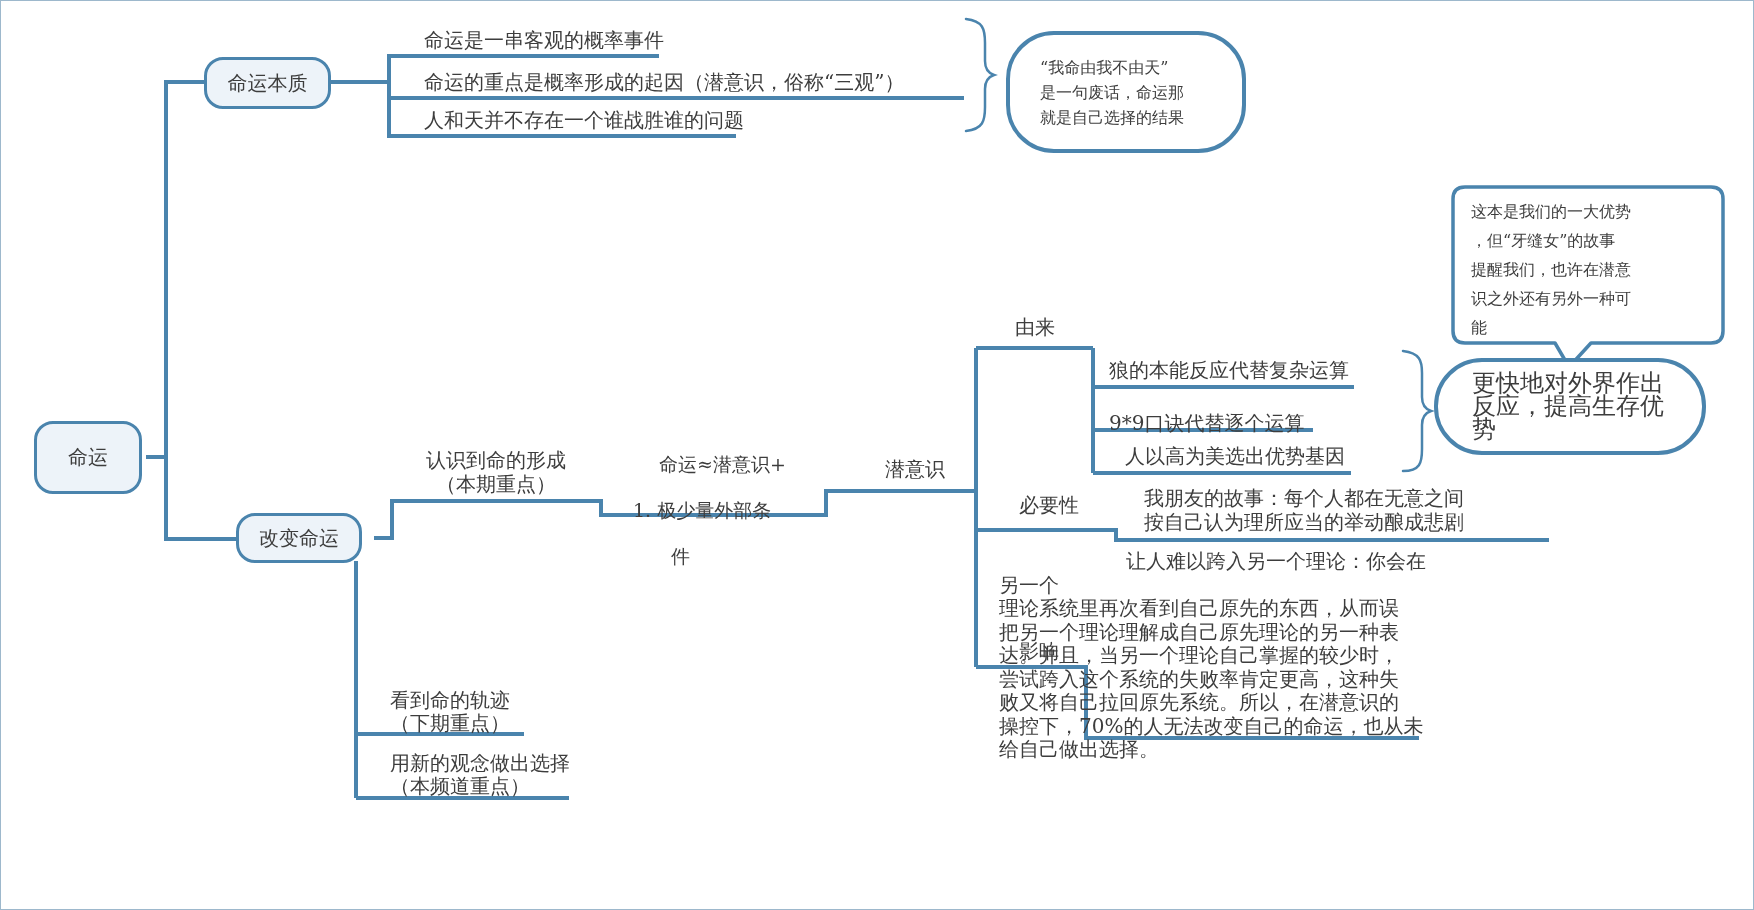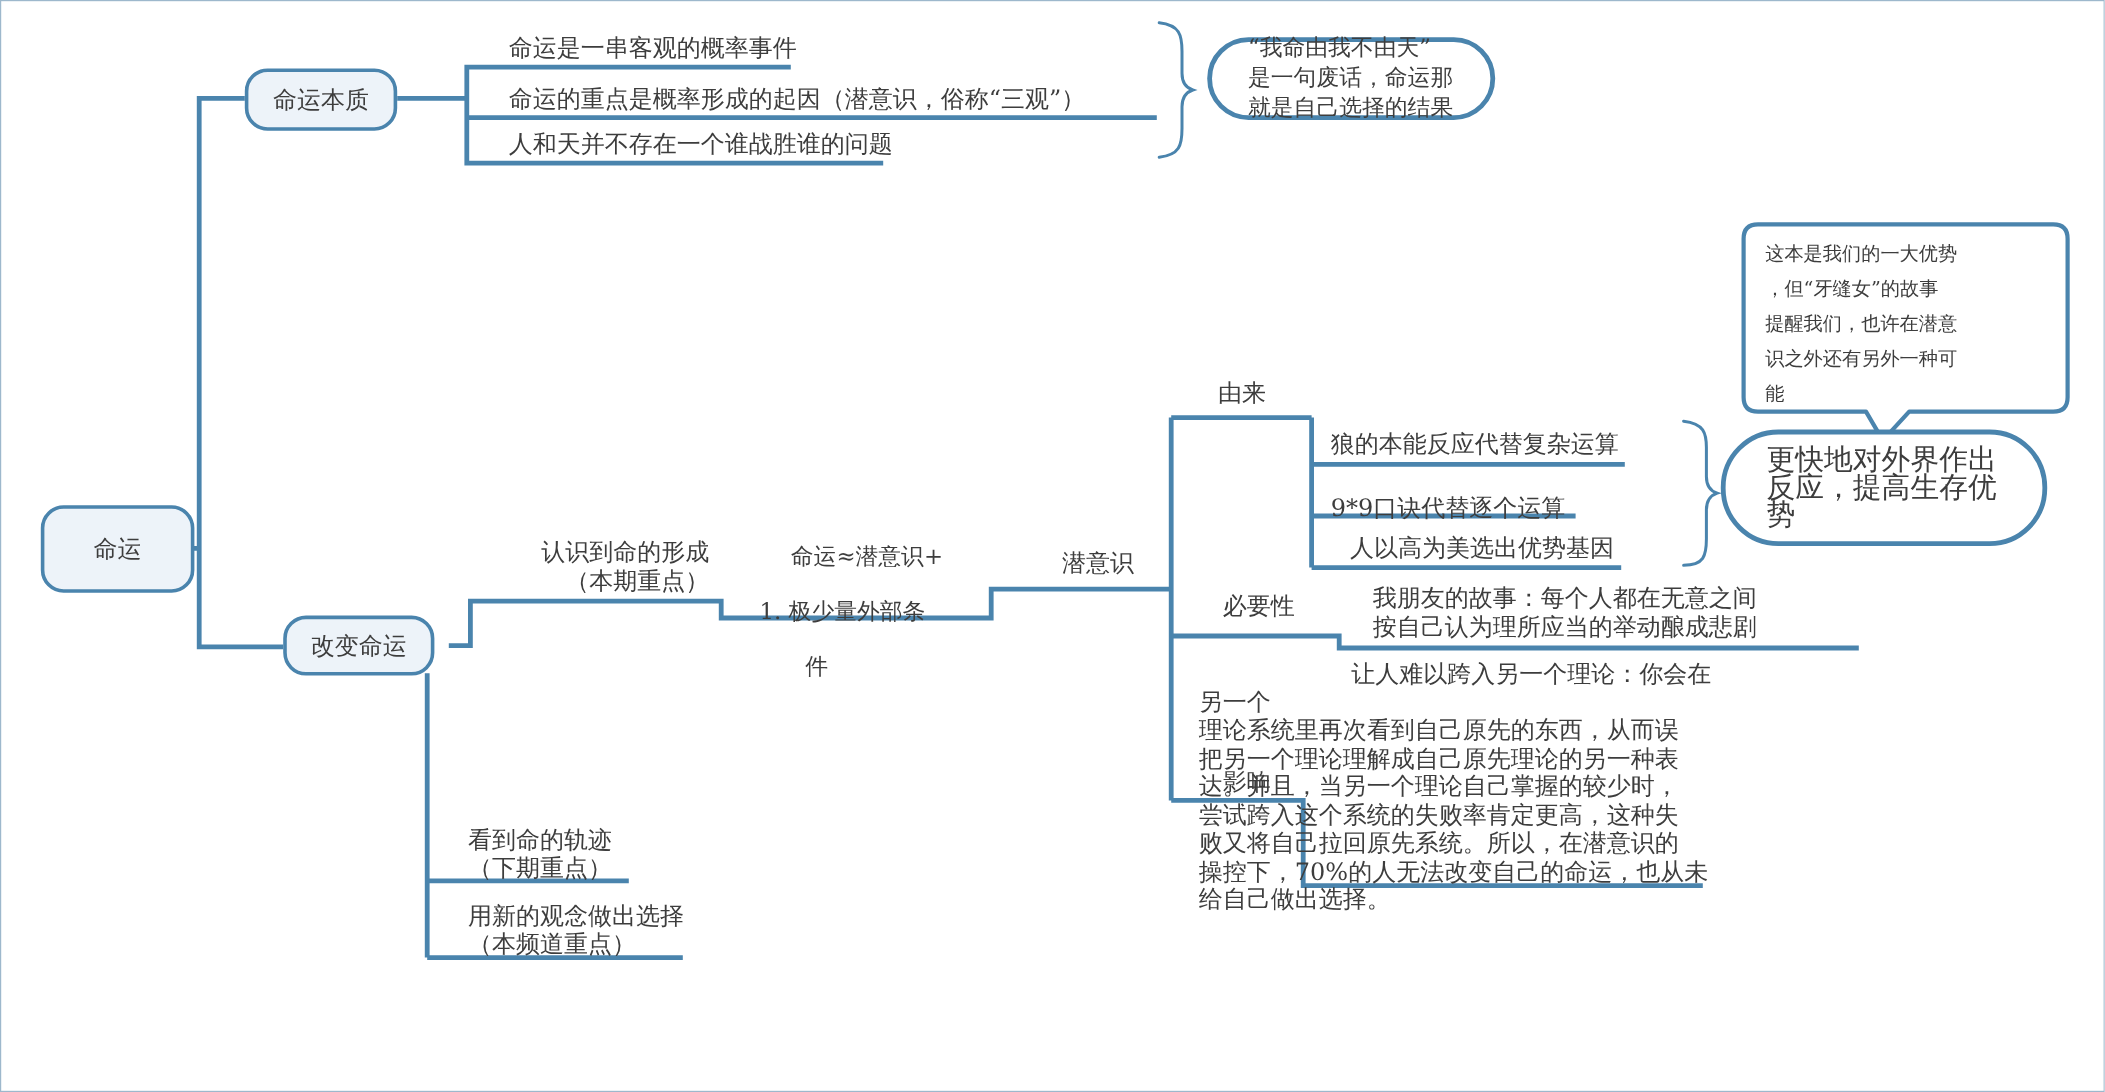--- a/index.html
+++ b/index.html
@@ -16,21 +16,21 @@
   .box{
     position:absolute;z-index:2;box-sizing:border-box;
     border:3px solid var(--blue);border-radius:19px;background:var(--fill);
     display:flex;align-items:center;justify-content:center;
     font-size:20px;white-space:pre-line;
   }
   .tlabel{
     position:absolute;z-index:2;font-size:20px;line-height:23px;
     white-space:pre-line;
   }
-  .center{text-align:right;}
+  .center{text-align:center;}
   .bubble{
     position:absolute;z-index:2;box-sizing:border-box;background:#fff;
     border:4px solid var(--blue);border-radius:48px;
     display:flex;align-items:center;
     white-space:pre-line;
   }
   .callout-text{
     position:absolute;z-index:3;font-size:16px;line-height:29px;white-space:pre-line;
   }
   .para{
@@ -61,37 +61,37 @@
 
     <path class="ln" d="M975,666 H1085 V737 H1418"></path>
 
     <path class="brace" d="M965,18 C982,20 984,28 984,42 L984,60 C984,68 987,72 993,74 C987,76 984,80 984,88 L984,106 C984,120 982,128 965,130"></path>
 
     <path class="brace" d="M1402,350 C1419,352 1421,360 1421,372 L1421,396 C1421,404 1424,408 1430,410 C1424,412 1421,416 1421,424 L1421,448 C1421,462 1419,470 1402,470"></path>
 
     <path class="callout-shape" d="M1464,186 H1710 Q1722,186 1722,198 V330 Q1722,342 1710,342 H1590 L1568,366 L1554,342 H1464 Q1452,342 1452,330 V198 Q1452,186 1464,186 Z"></path>
   </svg>
 
-  <div class="box" style="left:33px;top:420px;width:128px;height:73px">
+  <div class="box" style="left:33px;top:420px;width:108px;height:73px">
     <span>命运</span>
   </div>
 
   <div class="box" style="left:203px;top:56px;width:127px;height:52px">
     <span>命运本质</span>
   </div>
 
   <div class="box" style="left:235px;top:512px;width:126px;height:50px">
     <span>改变命运</span>
   </div>
 
   <div class="tlabel" style="left:423px;top:28px">命运是一串客观的概率事件</div>
   <div class="tlabel" style="left:423px;top:70px">命运的重点是概率形成的起因（潜意识，俗称“三观”）</div>
   <div class="tlabel" style="left:423px;top:108px">人和天并不存在一个谁战胜谁的问题</div>
 
-  <div class="bubble" style="left:1005px;top:30px;width:240px;height:69px;padding-left:30px;font-size:19px;line-height:25px">
+  <div class="bubble" style="left:1005px;top:30px;width:240px;height:122px;padding-left:30px;font-size:16px;line-height:25px">
     <span>“我命由我不由天”
 是一句废话，命运那
 就是自己选择的结果</span>
   </div>
 
   <div class="tlabel center" style="left:400px;top:447px;width:190px;line-height:24px">认识到命的形成
 （本期重点）</div>
 
   <div class="tlabel" style="left:632px;top:429px;font-size:19px;line-height:23px">
     <div style="margin-left:26px">命运≈潜意识+</div>

